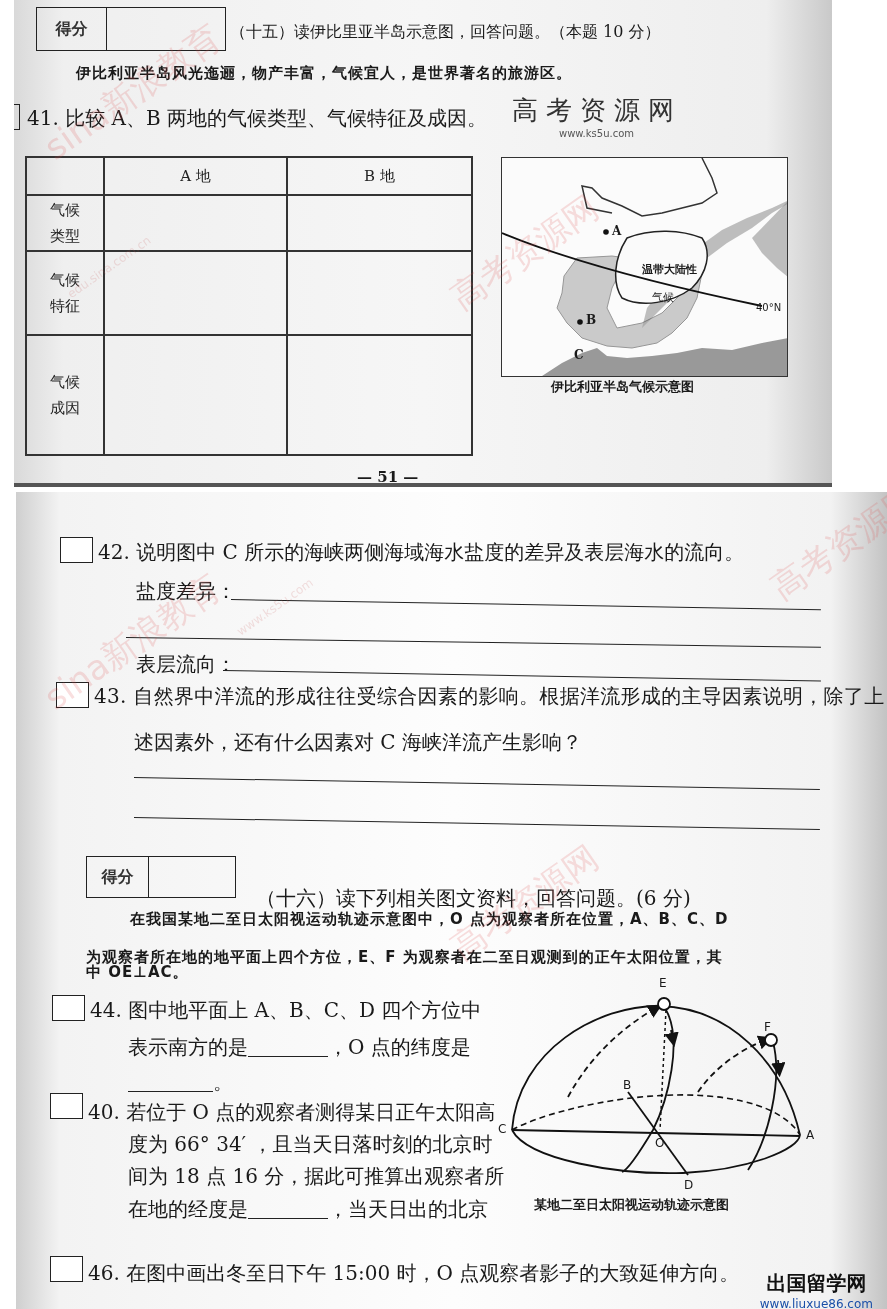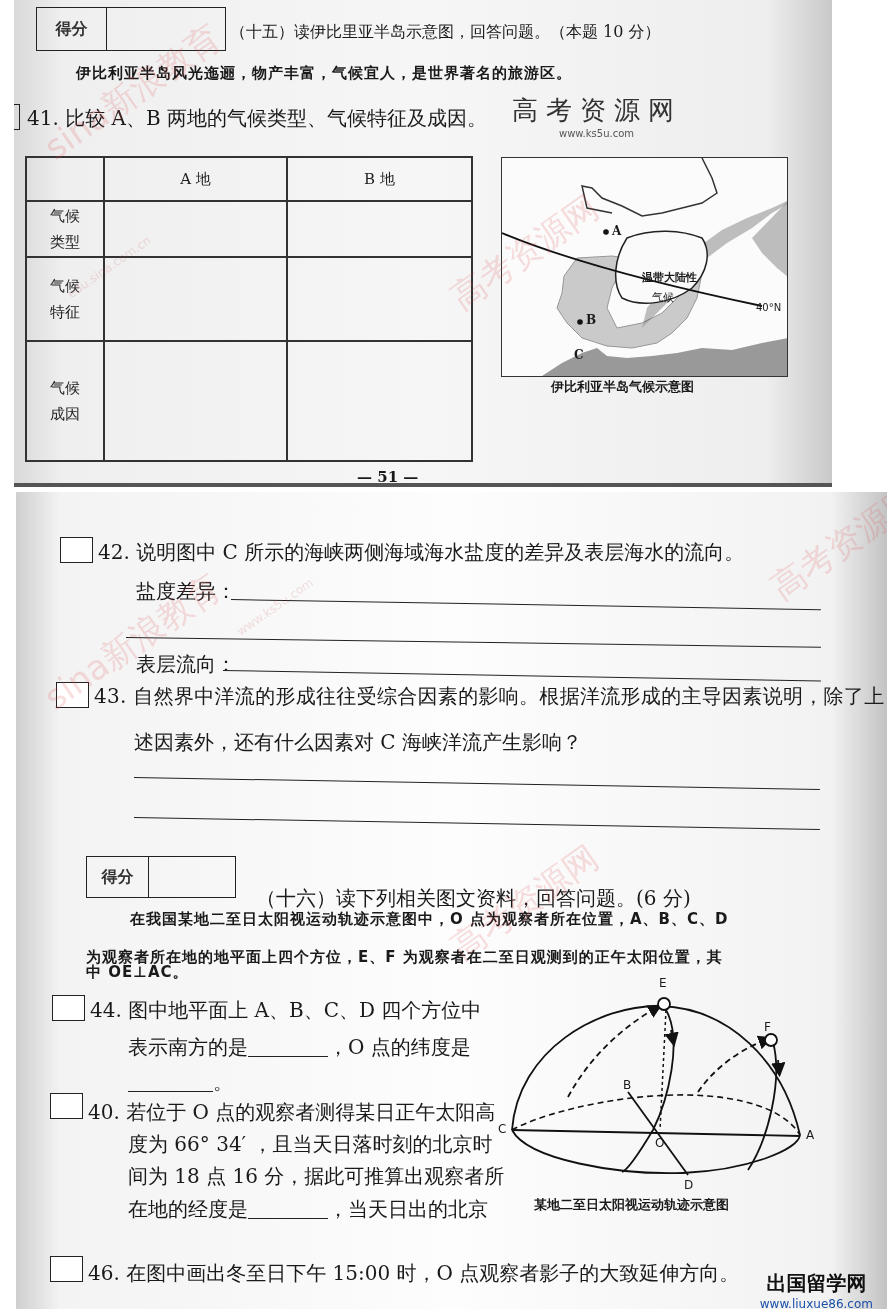--- a/index.html
+++ b/index.html
@@ -54,21 +54,21 @@
   <div class="txt hand" style="left:62px; top:63px;">伊比利亚半岛风光迤逦，物产丰富，气候宜人，是世界著名的旅游区。</div>
 
   <div class="abs" style="left:0; top:104px; width:6px; height:26px; border:1.5px solid #222; border-left:none;"></div>
   <div class="txt" style="left:13px; top:108px;">41. 比较 A、B 两地的气候类型、气候特征及成因。</div>
   <div class="txt" style="left:498px; top:100px; font-size:26px; letter-spacing:8px; color:#333; font-family:'DejaVu Sans',sans-serif;">高考资源网</div>
   <div class="txt" style="left:545px; top:124px; font-size:10px; color:#555; font-family:'DejaVu Sans',sans-serif;">www.ks5u.com</div>
 
   <div class="abs" style="left:0; top:140px; width:480px; height:320px;">
     <table class="clim">
       <tbody>
-          <tr style="height:44px;">
+          <tr style="height:38px;">
         <td style="width:78px;"></td>
         <td style="width:183px;">A 地</td>
         <td style="width:185px;">B 地</td>
       </tr>
       <tr style="height:56px;">
         <td style="white-space:pre-line; line-height:26px;">气候
 类型</td>
         <td></td>
         <td></td>
       </tr>
@@ -103,21 +103,21 @@
       <path d="M40,218 L60,205 L80,195 L95,190 L105,198 L125,200 L150,198 L175,195 L200,190 L230,192 L260,185 L287,180 L287,218 Z" fill="#6f6f6f" opacity="0.7"></path>
 
       <path d="M0,75 C60,100 150,125 260,148" fill="none" stroke="#111" stroke-width="1.8"></path>
       <circle cx="104" cy="74" r="2.8" fill="#111"></circle>
       <circle cx="78" cy="164" r="2.8" fill="#111"></circle>
     </svg>
     <div class="abs" style="left:110px; top:66px; font-size:12px; font-weight:bold;">A</div>
     <div class="abs" style="left:84px; top:155px; font-size:12px; font-weight:bold;">B</div>
     <div class="abs" style="left:72px; top:190px; font-size:12px; font-weight:bold;">C</div>
     <div class="abs" style="left:254px; top:144px; font-size:10px; font-family:'DejaVu Sans',sans-serif;">40°N</div>
-    <div class="abs" style="left:140px; top:104px; font-size:11px; font-weight:bold; font-family:'DejaVu Sans',sans-serif;margin-top:8px;">温带大陆性</div>
+    <div class="abs" style="left:140px; top:104px; font-size:11px; font-weight:bold; font-family:'DejaVu Sans',sans-serif;">温带大陆性</div>
     <div class="abs" style="left:150px; top:132px; font-size:11px; font-family:'DejaVu Sans',sans-serif;">气候</div>
   </div>
   <div class="map-caption" style="left:537px; top:378px;">伊比利亚半岛气候示意图</div>
 
   <div class="txt" style="left:343px; top:467px; font-weight:bold; font-size:15px;">— 51 —</div>
 </div>
 
 <div class="page2">
 
   <div class="qbox" style="left:44px; top:45px;"></div>

